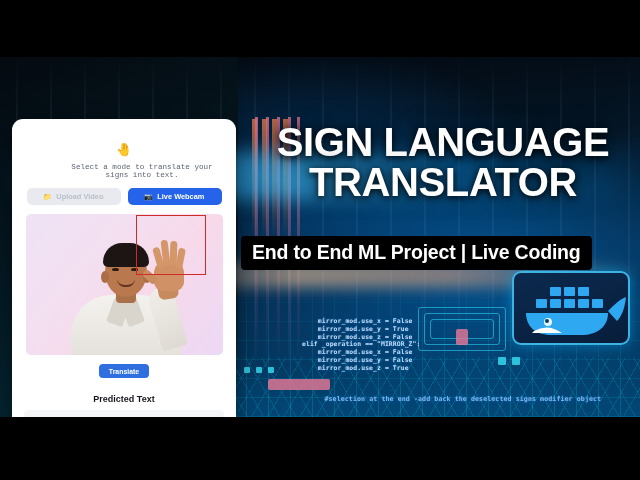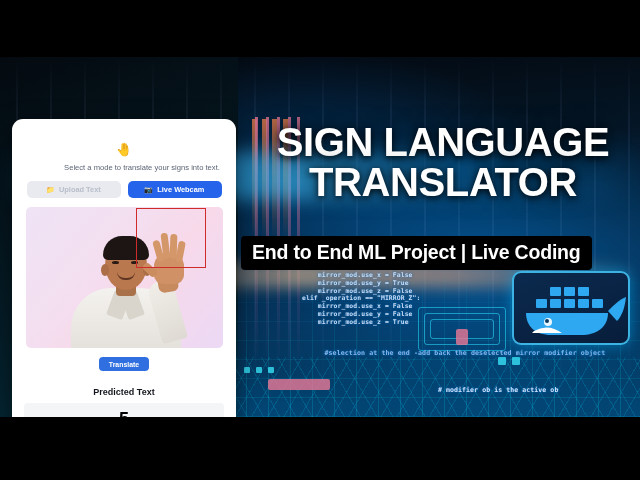--- a/index.html
+++ b/index.html
@@ -89,20 +89,21 @@
   }
 
   
   .code-block{
     position:absolute;
     font-family:"DejaVu Sans Mono","Liberation Mono",monospace;
     font-weight:bold;
     white-space:pre;
     line-height:1.22;
     letter-spacing:.1px;
+    margin-top:46px;
   }
   #code-top{ left:302px; top:215px; font-size:6.4px; color:#c8dcf5; text-shadow:0 0 3px rgba(0,110,200,.9); }
   #code-bottom{ left:300px; top:284px; font-size:6.6px; color:#e6f0ff; text-shadow:0 0 3px rgba(0,120,220,.95); }
   #code-bottom .cmt{ color:#86b4e6; }
   #code-mid{ left:438px; top:330px; font-size:6.5px; color:#cfe3ff; text-shadow:0 0 3px rgba(0,110,200,.9); }
 
   
   #headline{
     position:absolute; left:246px; top:66px; width:394px;
     text-align:center; z-index:6;
@@ -152,21 +153,21 @@
     display:flex; align-items:center; gap:5px;
     margin-top:10px;
   }
   #card-title .emoji{ font-size:13px; line-height:1; }
   #card-title .txt{
     color:#1b2a6b; font-weight:bold; font-size:13.5px;
     letter-spacing:-.15px; font-family:"Liberation Sans",sans-serif;
   }
   #card-sub{
     margin-top:7px; color:#5c6575; font-size:7.6px;
-    font-family:Liberation Sans, sans-serif; text-align:center;padding-left:36px;
+    font-family:Liberation Mono, monospace; text-align:center;padding-left:36px;
   }
   #mode-row{
     margin-top:9px; display:flex; gap:7px; width:100%;
     justify-content:center;
   }
   .mode-btn{
     display:flex; align-items:center; justify-content:center; gap:4px;
     height:17px; width:94px; border-radius:5px;
     font-size:7.4px; font-weight:bold; border:none; cursor:pointer;
     font-family:"Liberation Sans",sans-serif;
@@ -283,21 +284,21 @@
 
     <pre id="code-top" class="code-block">    mirror_mod.use_x = False
     mirror_mod.use_y = True
     mirror_mod.use_z = False
 elif _operation == "MIRROR_Z":
     mirror_mod.use_x = False
     mirror_mod.use_y = False
     mirror_mod.use_z = True</pre>
 
     <div id="code-bottom" class="code-block">
-      <span class="cmt">#selection at the end -add back the deselected mirror modifier object</span><br>
+      <span class="cmt">#selection at the end -add back the deselected signs modifier object</span><br>
     </div>
 
     <div id="code-mid" class="code-block"># modifier ob is the active ob</div>
 
     <div id="docker-badge">
       <svg viewBox="0 0 118 74" width="118" height="74">
         <g fill="#2ea8f0">
           <rect x="36" y="14" width="11" height="9" rx="1"></rect>
           <rect x="50" y="14" width="11" height="9" rx="1"></rect>
           <rect x="64" y="14" width="11" height="9" rx="1"></rect>
@@ -328,21 +329,21 @@
 
       <div id="card-title">
         <span class="emoji">🤚</span>
       </div>
 
       <div id="card-sub">Select a mode to translate your signs into text.</div>
 
       <div id="mode-row">
         <button id="btn-upload" class="mode-btn">
           <span class="ico">📁</span>
-          <span>Upload Text</span>
+          <span>Upload Video</span>
         </button>
         <button id="btn-webcam" class="mode-btn">
           <span class="ico">📷</span>
           <span>Live Webcam</span>
         </button>
       </div>
 
       <div id="preview">
         <div class="person" id="torso"></div>
         <div class="person" id="arm"></div>

